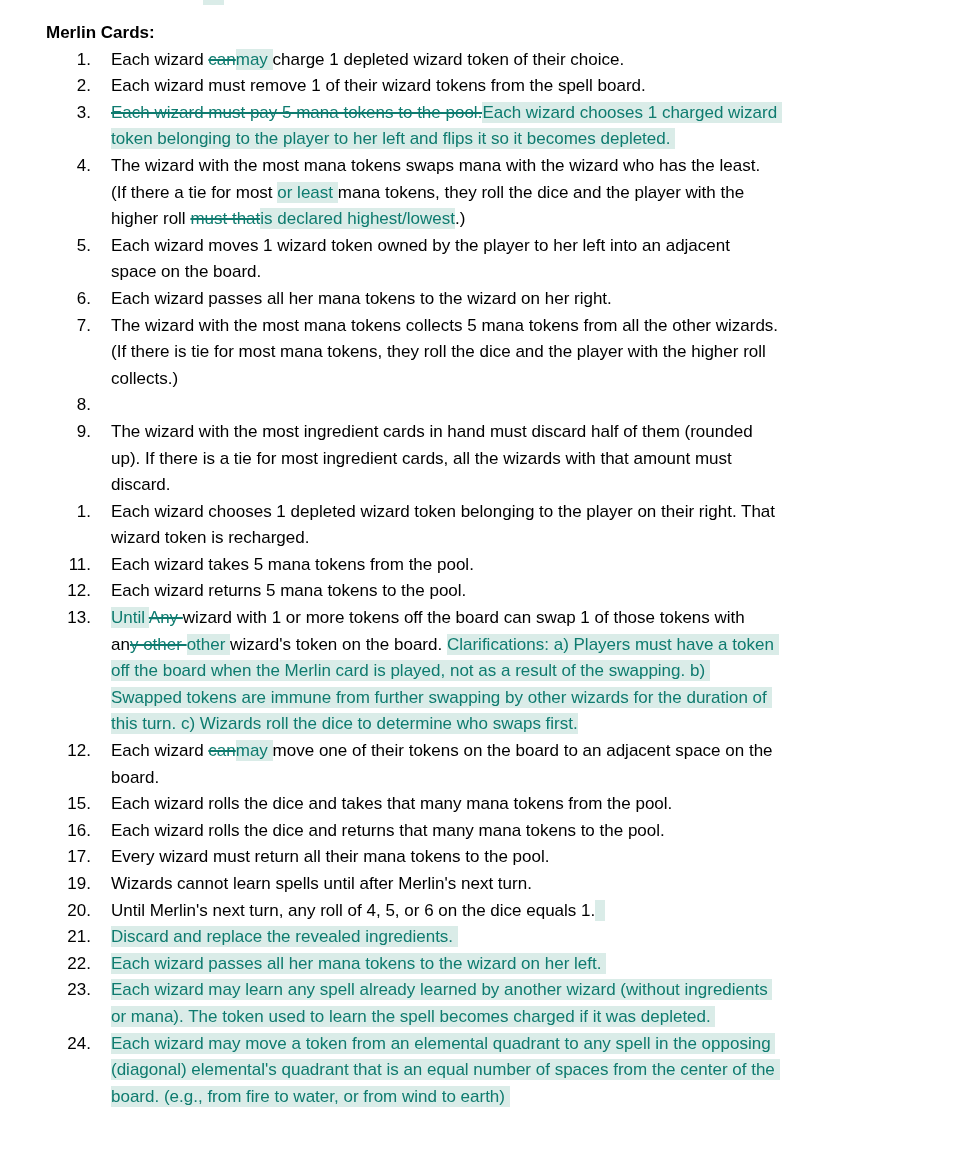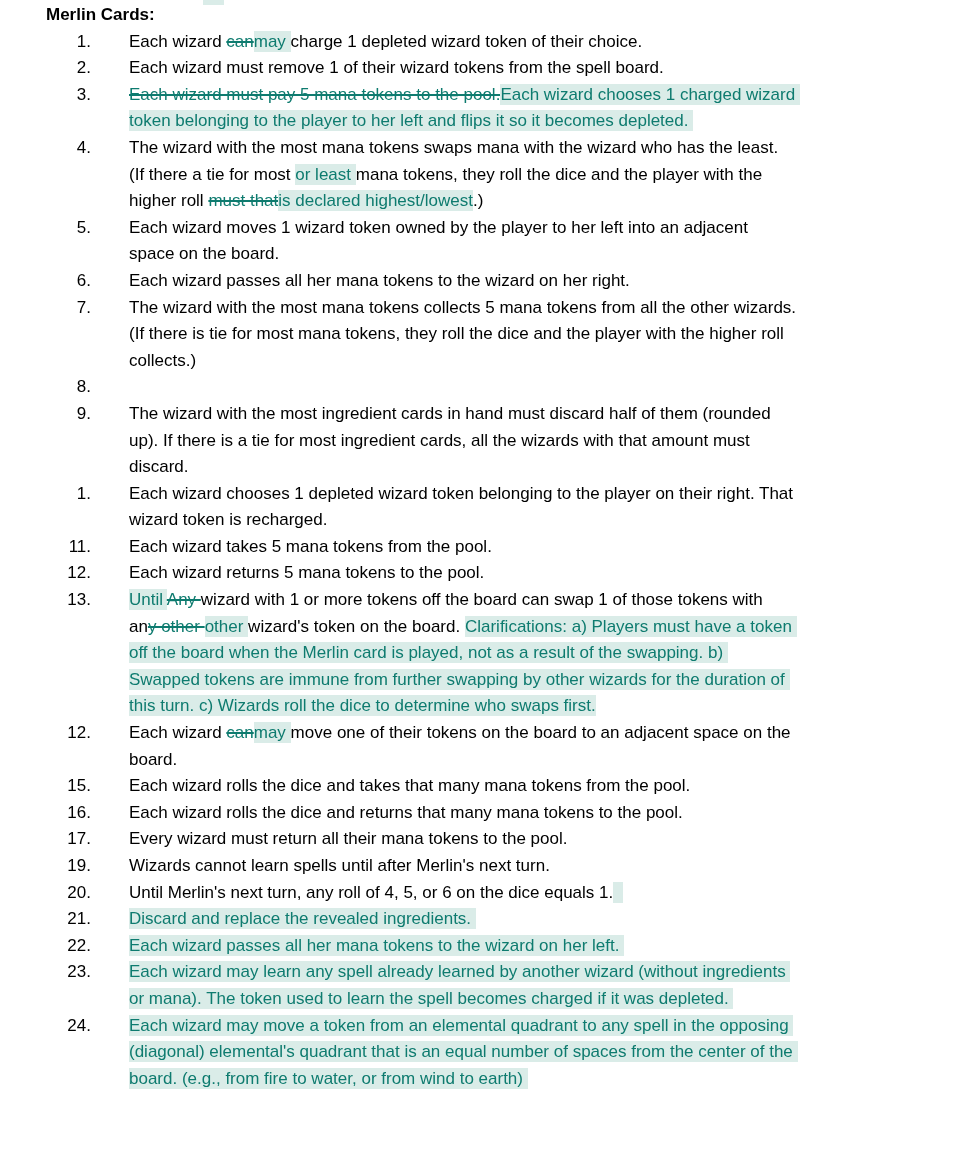--- a/index.html
+++ b/index.html
@@ -14,39 +14,39 @@
     height:1154px;
     background:var(--paper);
     font-family:"Liberation Sans","DejaVu Sans",sans-serif;
     font-size:17px;
     line-height:26.6px;
     color:var(--ink);
     position:relative;
     overflow:hidden;
   }
   .doc{
-    padding-top:2px;
+    padding-top:20px;
   }
   .heading{
     padding-left:46px;
     font-weight:bold;
   }
   .row{
     display:flex;
     align-items:flex-start;
   }
   .num{
     flex:none;
     width:51px;
     margin-left:40px;
     text-align:right;
   }
   .content{
     flex:none;
-    margin-left:38px;
+    margin-left:20px;
     width:830px;
     white-space:pre-wrap;
   }
   .seg-text{
     color:var(--ink);
   }
   .seg-del{
     color:var(--teal);
     text-decoration:line-through;
     text-decoration-thickness:1.5px;

